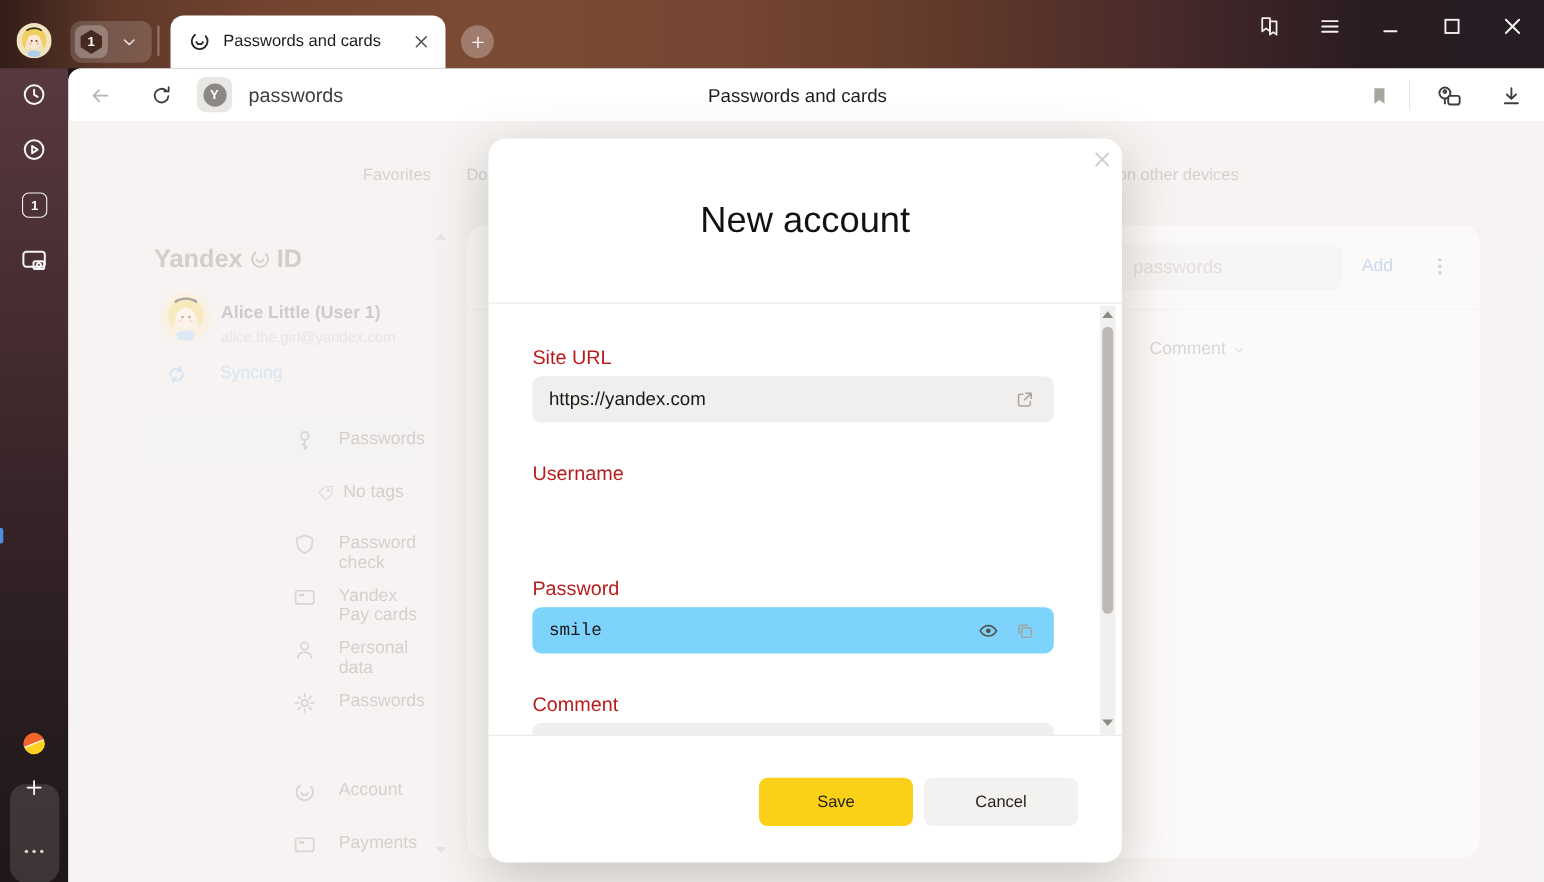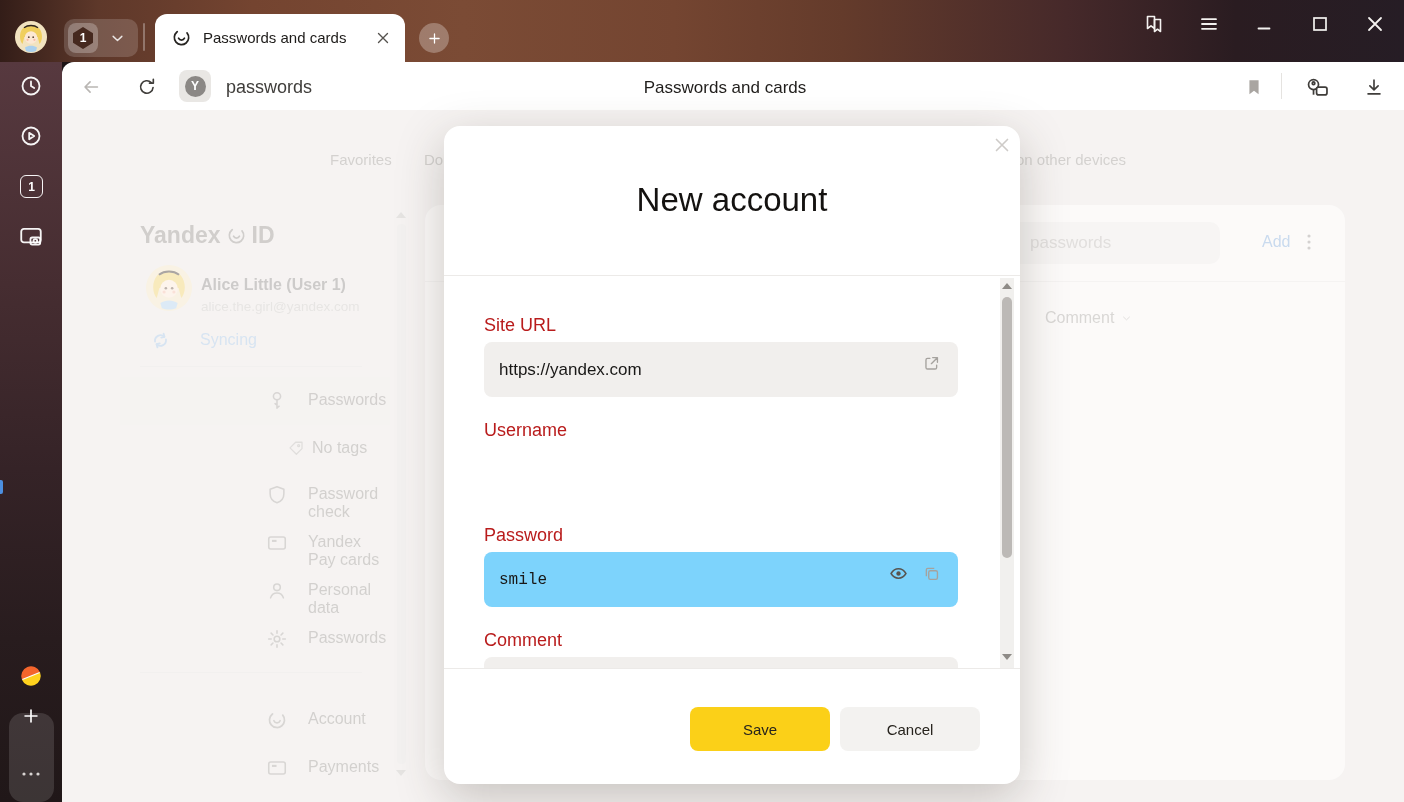--- a/index.html
+++ b/index.html
@@ -52,35 +52,35 @@
   .mi-label{position:absolute;left:188px;top:14px;font-size:16px;color:#93908b;}
   .mi-chev{position:absolute;left:356px;top:17px;color:#a9a5a1;}
   .scrollv{background:#e4e1de;border-radius:4px;}
   .tri{width:0;height:0;border-left:5px solid transparent;border-right:5px solid transparent;}
   .tri-up{border-bottom:6px solid #c3c0bc;}
   .tri-dn{border-top:6px solid #c3c0bc;}
 
   .listcard{left:425px;top:205px;width:920px;height:575px;background:#f9f8f6;border-radius:16px;}
   .searchbox{left:445px;top:222px;width:775px;height:42px;background:#edebe8;border-radius:10px;}
   .search-ph{left:1030px;top:233px;font-size:17px;color:#b7b3af;}
-  .add-link{left:1238px;top:233px;font-size:16px;color:#7ba7da;margin-left:24px;}
+  .add-link{left:1238px;top:233px;font-size:16px;color:#7ba7da;}
   .listdiv{left:425px;top:281px;width:920px;height:1px;background:#e9e6e3;}
   .col-hdr{left:1045px;top:309px;font-size:16px;color:#a3a09b;display:flex;align-items:center;gap:6px;}
 
   .dim{left:62px;top:110px;width:1342px;height:692px;background:rgba(253,252,251,.6);}
 
   
   .modal{left:444px;top:126px;width:576px;height:658px;background:#fff;border-radius:16px;
     box-shadow:0 14px 48px rgba(60,50,40,.25);}
   .m-close{position:absolute;left:547px;top:8px;width:22px;height:22px;color:#cecbc8;cursor:pointer;}
   .m-title{position:absolute;left:0;top:55px;width:576px;text-align:center;
     font-size:33px;font-weight:500;color:#141210;}
   .m-hdiv{position:absolute;left:0;top:149px;width:576px;height:1px;background:#eceae8;}
   .m-label{position:absolute;left:40px;font-size:18px;color:#b91c1c;}
-  .m-field{position:absolute;left:40px;width:474px;height:55px;background:#f1efed;border-radius:8px;
+  .m-field{position:absolute;left:40px;width:474px;height:42px;background:#f1efed;border-radius:8px;
     display:flex;align-items:center;}
   .m-field-text{margin-left:15px;font-size:17px;color:#191817;}
   .mono{font-family:"Liberation Mono","DejaVu Sans Mono",monospace;font-size:16px;}
   .f-ic{position:absolute;color:#a5a29e;}
   .m-scroll-track{position:absolute;left:556px;top:152px;width:14px;height:390px;background:#f1f0ee;}
   .m-thumb{position:absolute;left:558px;top:171px;width:10px;height:261px;background:#bcb9b6;border-radius:5px;}
   .m-fdiv{position:absolute;left:0;top:542px;width:576px;height:1px;background:#eceae8;}
   .btn{position:absolute;top:581px;width:140px;height:44px;border-radius:8px;border:none;
     font-size:15px;color:#26231d;font-family:"Liberation Sans",sans-serif;cursor:pointer;}
   .btn-save{left:246px;background:#fbd018;}

